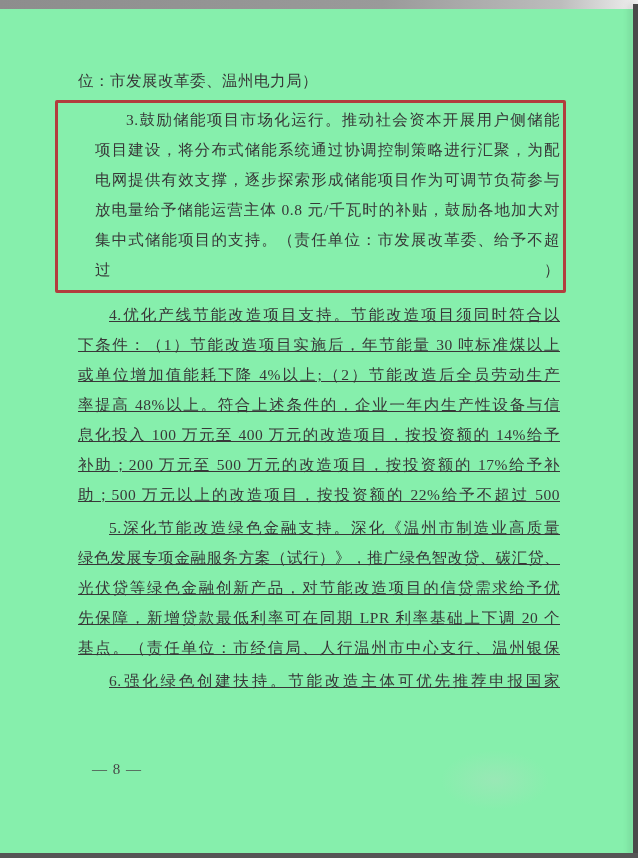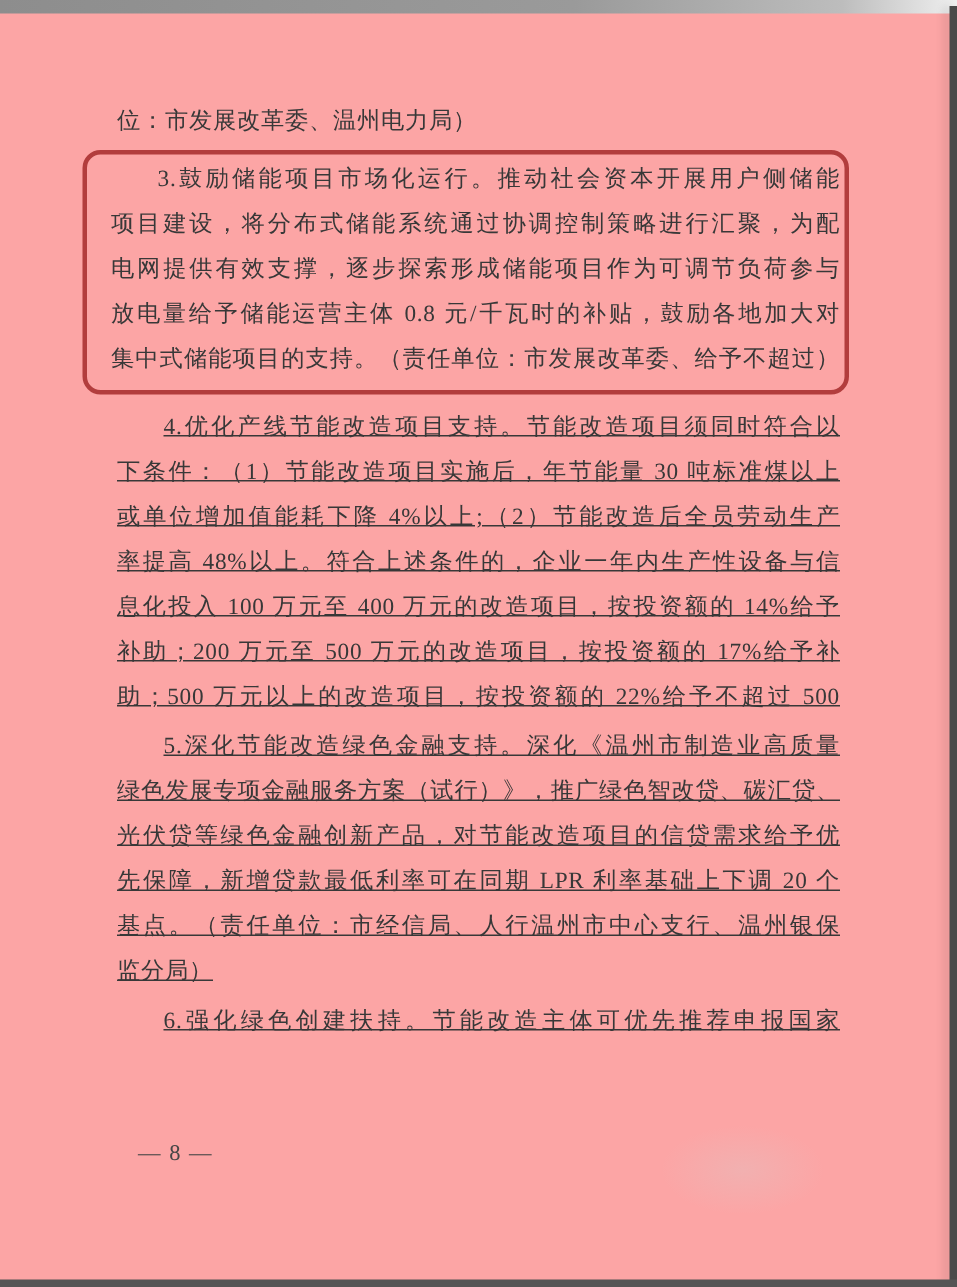--- a/index.html
+++ b/index.html
@@ -1,19 +1,19 @@
 <!DOCTYPE html>
 <html><head>
 <meta charset="utf-8">
 <style>
   html,body { margin:0; padding:0; background:#ffffff; }
   .photo {
     position:relative;
     width:638px; height:858px;
-    background:#fca5a5;
+    background:#86efac;
     overflow:hidden;
     font-family:"Liberation Serif","DejaVu Serif",serif;
     color:#383838;
   }
   .top-scan-edge {
     position:absolute; top:0; left:0; width:638px; height:9px;
     background:linear-gradient(to right,#8d8d8d 0%,#9a9a9a 60%,#bdbdbd 88%,#efefef 100%);
   }
   .right-scan-edge {
     position:absolute; top:4px; right:0; width:5px; height:854px;
@@ -27,23 +27,23 @@
   .doc-body {
     position:absolute; top:66px; left:78px; width:482px;
     font-size:15.5px; line-height:30px;
     letter-spacing:0.5px;
   }
   .line { text-align:left; white-space:normal; }
   .line.fill { text-align:justify; text-align-last:justify; }
   .line.indent { text-indent:31px; }
   .red-box {
     border:3.5px solid #b23d3d;
-    border-radius:12px;
+    border-radius:2px;
     margin:4px -6px 7px -23px;
-    padding:2px 3px 5px 16px;
+    padding:2px 3px 5px 37px;
     background:rgba(255,255,255,0.0);
   }
   .paragraph { margin-top:3px;text-decoration:underline; }
   .page-footer {
     position:absolute; left:92px; top:757px;
     font-size:15px; line-height:24px; color:#474747;
     letter-spacing:1px;
   }
   .corner-shade {
     position:absolute; left:440px; top:750px; width:110px; height:60px;
@@ -80,21 +80,20 @@
         <div class="line fill">补助；200 万元至 500 万元的改造项目，按投资额的 17%给予补</div>
         <div class="line fill">助；500 万元以上的改造项目，按投资额的 22%给予不超过 500</div>
       </div>
 
     <div class="paragraph">
         <div class="line indent fill">5.深化节能改造绿色金融支持。深化《温州市制造业高质量</div>
         <div class="line fill">绿色发展专项金融服务方案（试行）》，推广绿色智改贷、碳汇贷、</div>
         <div class="line fill">光伏贷等绿色金融创新产品，对节能改造项目的信贷需求给予优</div>
         <div class="line fill">先保障，新增贷款最低利率可在同期 LPR 利率基础上下调 20 个</div>
         <div class="line fill">基点。（责任单位：市经信局、人行温州市中心支行、温州银保</div>
-        <div class="line">监分局）</div>
       </div>
 
     <div class="paragraph">
         <div class="line indent fill">6.强化绿色创建扶持。节能改造主体可优先推荐申报国家</div>
       </div>
   </div>
 
   <div class="page-footer">— 8 —</div>
 
   <div class="bottom-scan-edge"></div>

